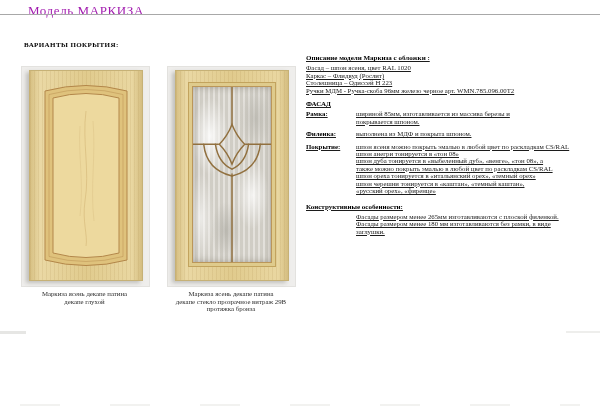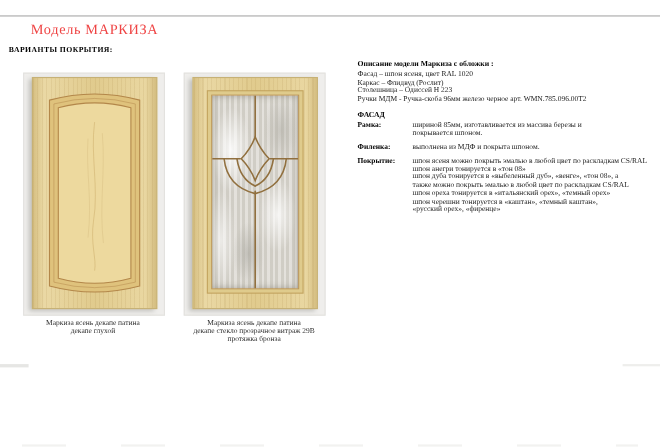--- a/index.html
+++ b/index.html
@@ -3,29 +3,29 @@
 <meta charset="utf-8">
 <style>
   html,body{margin:0;padding:0;}
   body{
     width:600px;height:407px;position:relative;background:#ffffff;
     font-family:"Liberation Serif","DejaVu Serif",serif;color:#1c1c1c;
     overflow:hidden;
   }
   
   .page-title{
-    position:absolute;left:28px;top:19px;font-size:13px;color:#ef4444;
+    position:absolute;left:28px;top:3px;font-size:13px;color:#a21caf;
     letter-spacing:.6px;
   }
   .title-rule{
     position:absolute;left:0;top:14px;width:600px;height:0;
     border-top:1px solid #a8a8a8;
   }
   .variants-label{
-    position:absolute;left:8px;top:41px;font-size:7px;font-weight:bold;
+    position:absolute;left:24px;top:41px;font-size:7px;font-weight:bold;
     letter-spacing:.4px;color:#000;
   }
   
   .photo{
     position:absolute;top:66px;width:127px;height:219px;
     background:#efeeec;border:1px solid #e3e2df;
   }
   .photo.f1{left:21px;}
   .photo.f2{left:167px;}
   .door{
@@ -53,22 +53,22 @@
   }
   .glass svg{position:absolute;left:0;top:0;width:100%;height:100%;}
   .caption{
     position:absolute;top:290px;font-size:6.8px;line-height:7.6px;
     text-align:center;color:#2e2e2e;
   }
   .caption.c1{left:14px;width:141px;}
   .caption.c2{left:156px;width:150px;}
   
   .rightcol{
-    position:absolute;left:325px;top:55px;width:268px;
-    font-size:6.8px;line-height:7.4px;color:#1c1c1c;
+    position:absolute;left:306px;top:55px;width:268px;
+    font-size:6.8px;line-height:7.4px;color:#1c1c1c;text-decoration:underline;
   }
   .rightcol .h{font-weight:bold;font-size:7px;color:#000;margin:0 0 2px 0;}
   .rightcol .block{margin-bottom:7px;}
   .rightcol .indent{padding-left:4px;}
   .row{display:flex;margin-top:5px;}
   .row .lbl{width:50px;flex:0 0 50px;font-weight:bold;color:#000;}
   .row .val{flex:1;}
   .constr-lines{margin-left:50px;}
   
   .artifact{position:absolute;background:#e6e6e4;}
@@ -164,18 +164,26 @@
         <div>шпон анегри тонируется в «тон 08»</div>
         <div>шпон дуба тонируется в «выбеленный дуб», «венге», «тон 08», а</div>
         <div>также можно покрыть эмалью в любой цвет по раскладкам CS/RAL</div>
         <div>шпон ореха тонируется в «итальянский орех», «темный орех»</div>
         <div>шпон черешни  тонируется в «каштан», «темный каштан»,</div>
         <div>«русский орех», «фиренце»</div>
       </div>
     </div>
   </div>
 
+  <div class="block" style="margin-top:9px">
+    <div class="h">Конструктивные особенности:</div>
+    <div class="constr-lines">
+      <div>Фасады размером менее 265мм изготавливаются с плоской филенкой.</div>
+      <div>Фасады размером менее 180 мм изготавливаются без рамки, в виде</div>
+      <div>заглушки.</div>
+    </div>
+  </div>
 
 </div>
 
 <div class="artifact a1"></div>
 <div class="artifact a2"></div>
 <div class="artifact a3"></div>
 
 </body></html>

